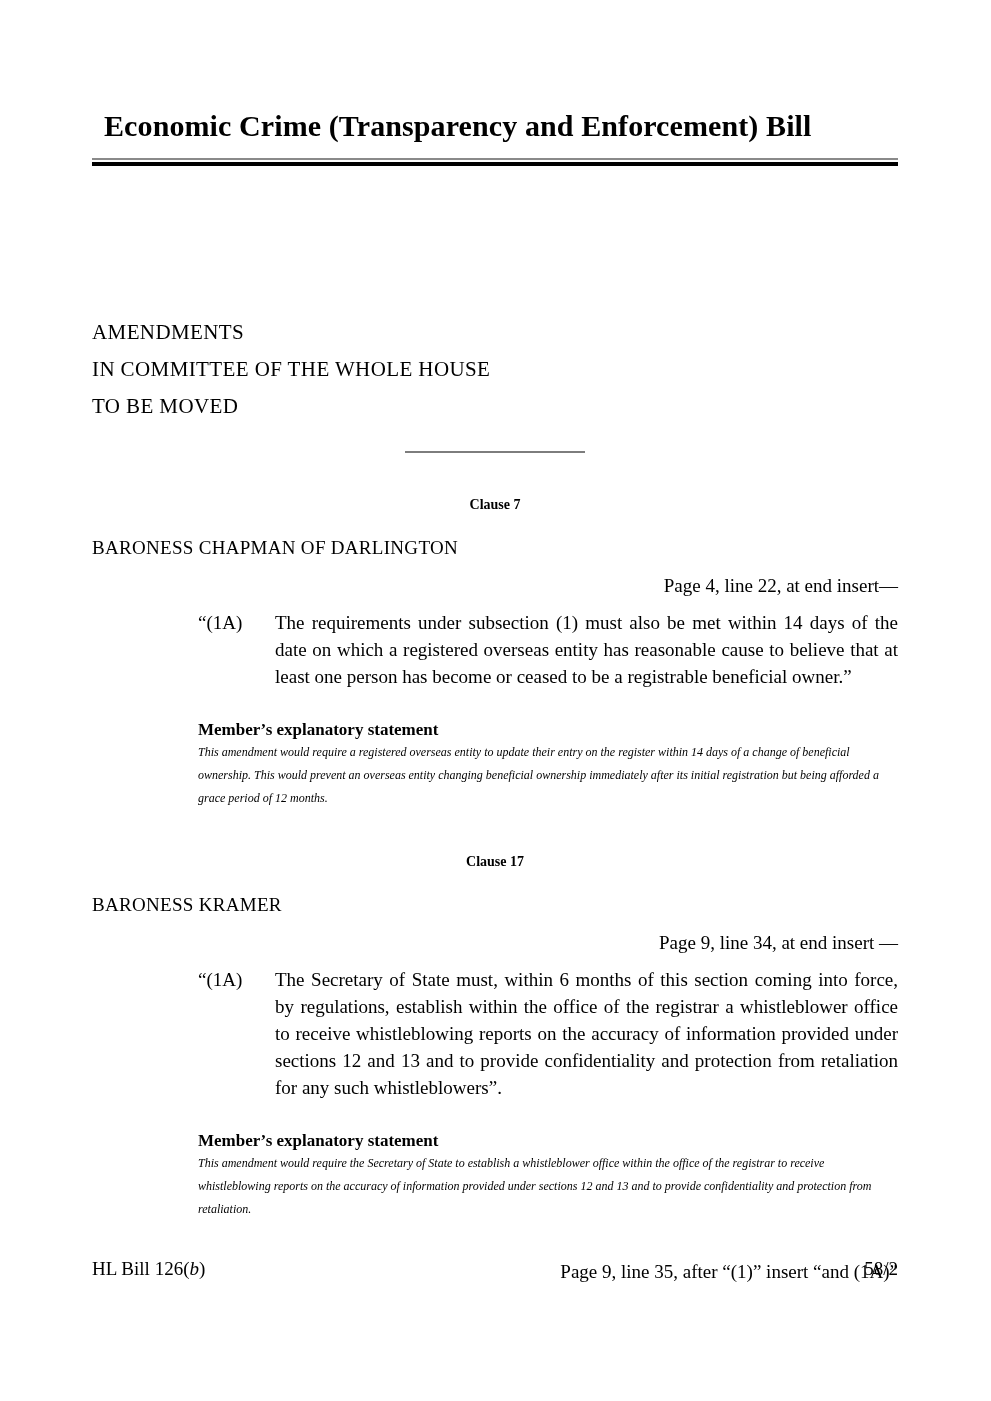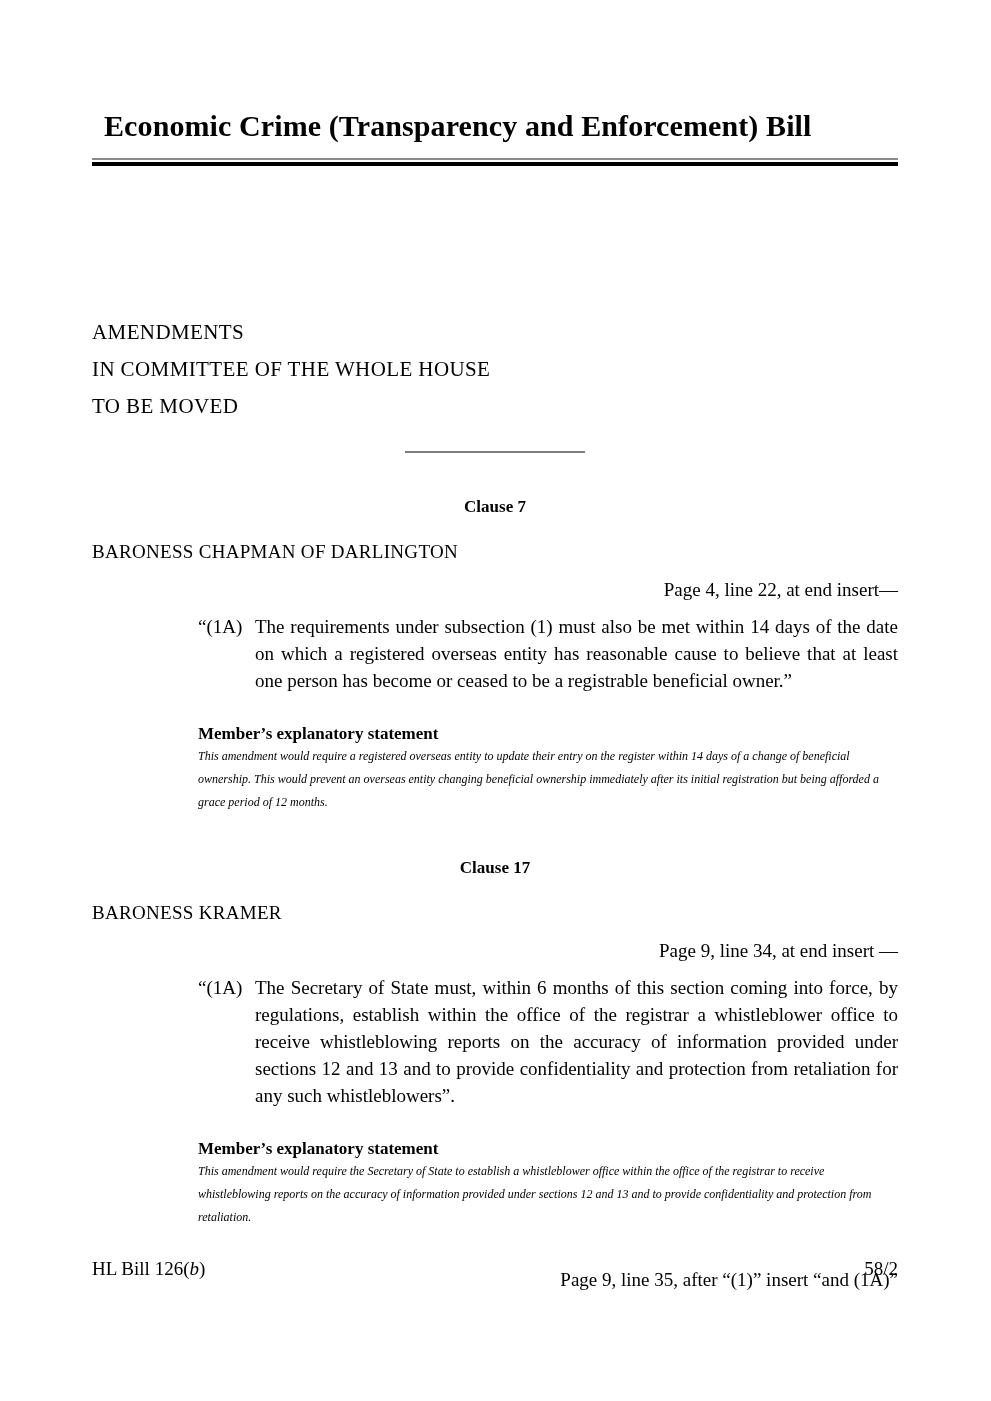--- a/index.html
+++ b/index.html
@@ -68,21 +68,21 @@
   .rule-short {
     width: 180px;
     height: 2px;
     background: #7d7d7d;
     margin: 26px auto 0 auto;
   }
 
   
   .clause-heading {
     text-align: center;
-    font-size: 17px;
+    font-size: 14px;
     font-weight: bold;
     margin-top: 44px;
   }
   .member-name {
     text-align: left;
     font-size: 19px;
     letter-spacing: 0.3px;
     margin-top: 24px;
   }
   .instruction {
@@ -93,20 +93,21 @@
   }
   .instruction.spaced-top {
     margin-top: 40px;
   }
 
   .amendment {
     margin-top: 12px;
     padding-left: 106px;
     display: flex;
     align-items: flex-start;
+    gap: 20px;
   }
   .amendment .label {
     flex: 0 0 auto;
     width: 57px;
     font-size: 19px;
     line-height: 27px;
     white-space: nowrap;
   }
   .amendment .body {
     flex: 1 1 auto;

